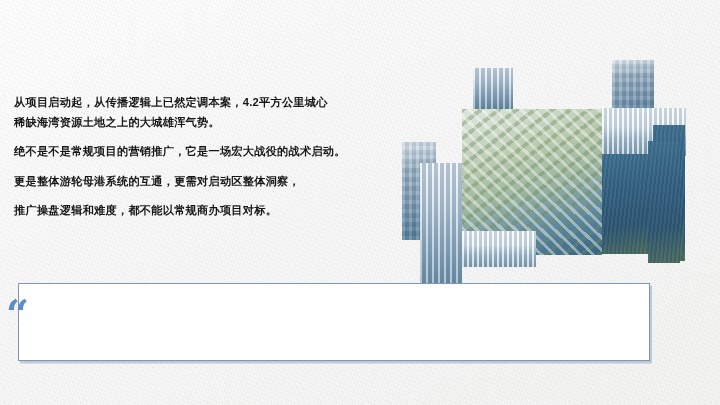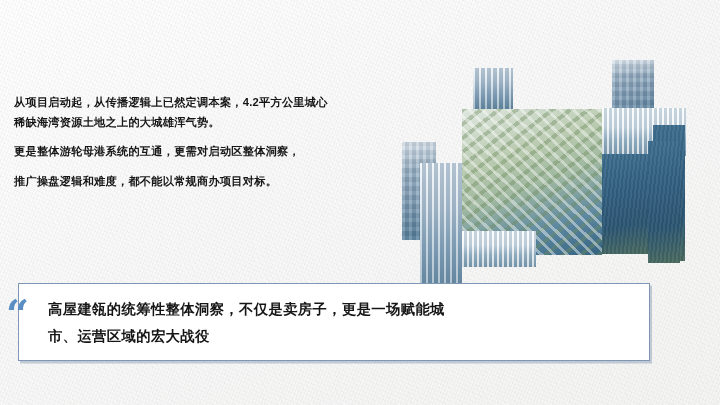--- a/index.html
+++ b/index.html
@@ -90,35 +90,34 @@
   }
 </style>
 </head>
 <body>
 
 <div id="slide">
 
   <div id="body-copy">
     <p class="para">从项目启动起，从传播逻辑上已然定调本案，4.2平方公里城心
 稀缺海湾资源土地之上的大城雄浑气势。</p>
+    <p class="para">绝不是不是常规项目的营销推广，它是一场宏大战役的战术启动。</p>
     <p class="para">更是整体游轮母港系统的互通，更需对启动区整体洞察，</p>
     <p class="para">推广操盘逻辑和难度，都不能以常规商办项目对标。</p>
   </div>
 
   <div id="collage">
       <div class="tile city" style="left: 12px; top: 96px; width: 34px; height: 98px;"></div>
       <div class="tile towers" style="left: 30px; top: 117px; width: 42px; height: 144px;"></div>
       <div class="tile towers" style="left: 83px; top: 22px; width: 40px; height: 45px;"></div>
       <div class="tile park" style="left: 72px; top: 63px; width: 140px; height: 146px;"></div>
       <div class="tile harbor" style="left: 72px; top: 185px; width: 74px; height: 36px;"></div>
       <div class="tile city" style="left: 222px; top: 14px; width: 42px; height: 58px;"></div>
       <div class="tile harbor" style="left: 212px; top: 62px; width: 84px; height: 48px;"></div>
       <div class="tile water" style="left: 212px; top: 108px; width: 50px; height: 100px;"></div>
       <div class="tile water" style="left: 263px; top: 79px; width: 32px; height: 136px;"></div>
       <div class="tile water" style="left: 258px; top: 95px; width: 32px; height: 122px;"></div>
     </div>
 
   <div id="quote-box"></div>
   <div id="quote-mark">“</div>
-  <div id="quote-text">高屋建瓴的统筹性整体洞察，不仅是卖房子，更是一场赋能城
-市、运营区域的宏大战役</div>
 
 </div>
 
 </body></html>

